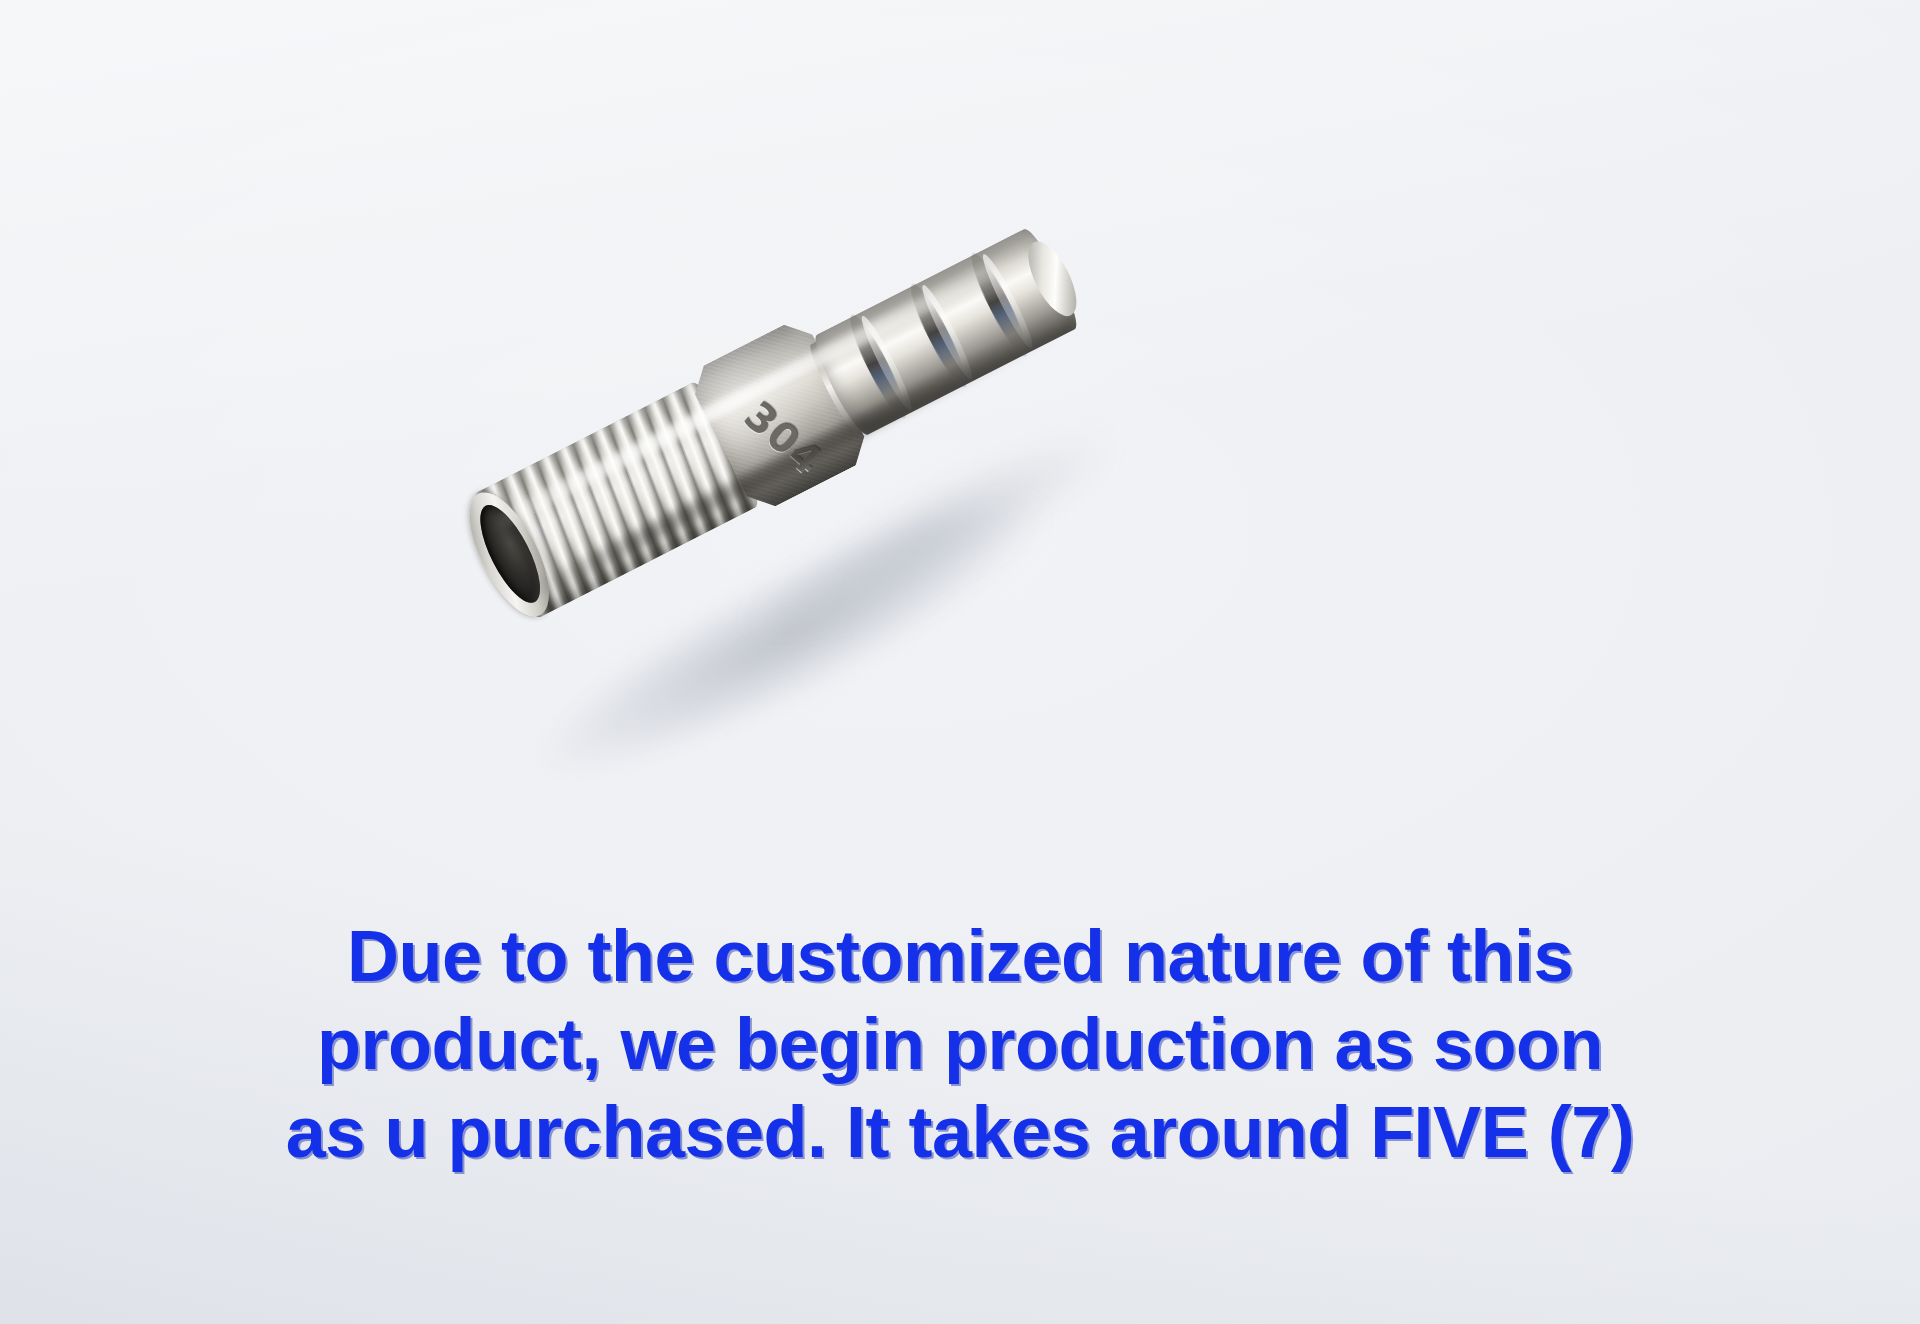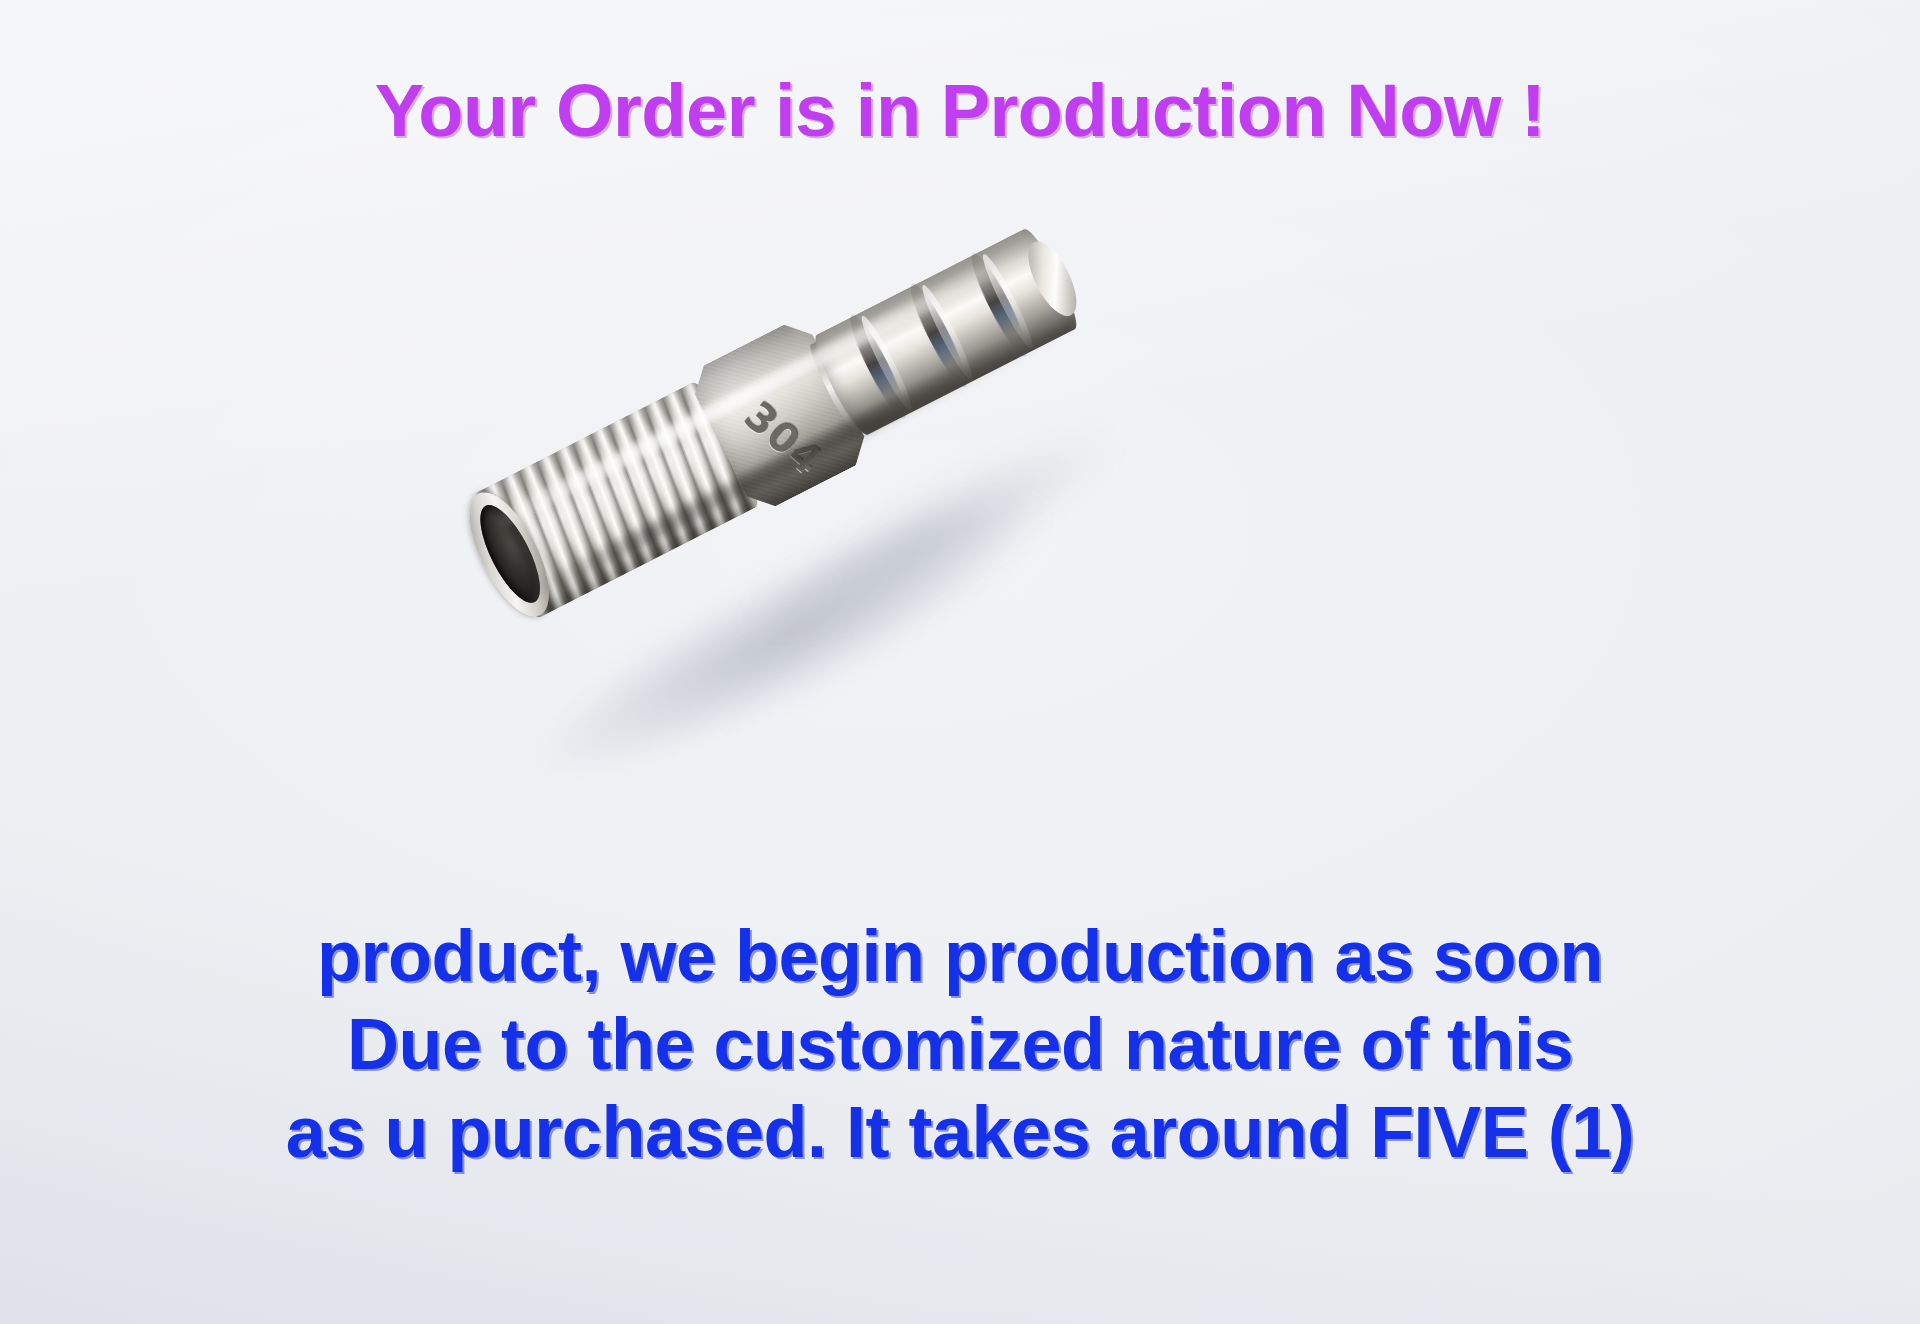--- a/index.html
+++ b/index.html
@@ -297,21 +297,20 @@
     pointer-events: none;
   }
 </style>
 </head>
 <body>
 
 <div id="stage">
 
   <div class="backdrop-vignette"></div>
 
-  <div class="headline">Your Order is in Production Now !</div>
 
   <div class="product">
 
     <div class="shadow-blob"></div>
     <div class="shadow-blob2"></div>
 
     <div class="fitting">
 
       <div class="thread"></div>
       <div class="bore-outer"></div>
@@ -335,18 +334,18 @@
         <div class="barb-ridge" style="left:188px;"></div>
         <div class="barb-cap"></div>
       </div>
 
       <div class="spec"></div>
       <div class="spec-dark"></div>
     </div>
   </div>
 
   <div class="bodycopy">
+    <span class="ln">Due to the customized nature of this</span>
     <span class="ln">product, we begin production as soon</span>
-    <span class="ln">Due to the customized nature of this</span>
-    <span class="ln">as u purchased. It takes around FIVE (1)</span>
+    <span class="ln">as u purchased. It takes around FIVE (7)</span>
   </div>
 
 </div>
 
 </body></html>

